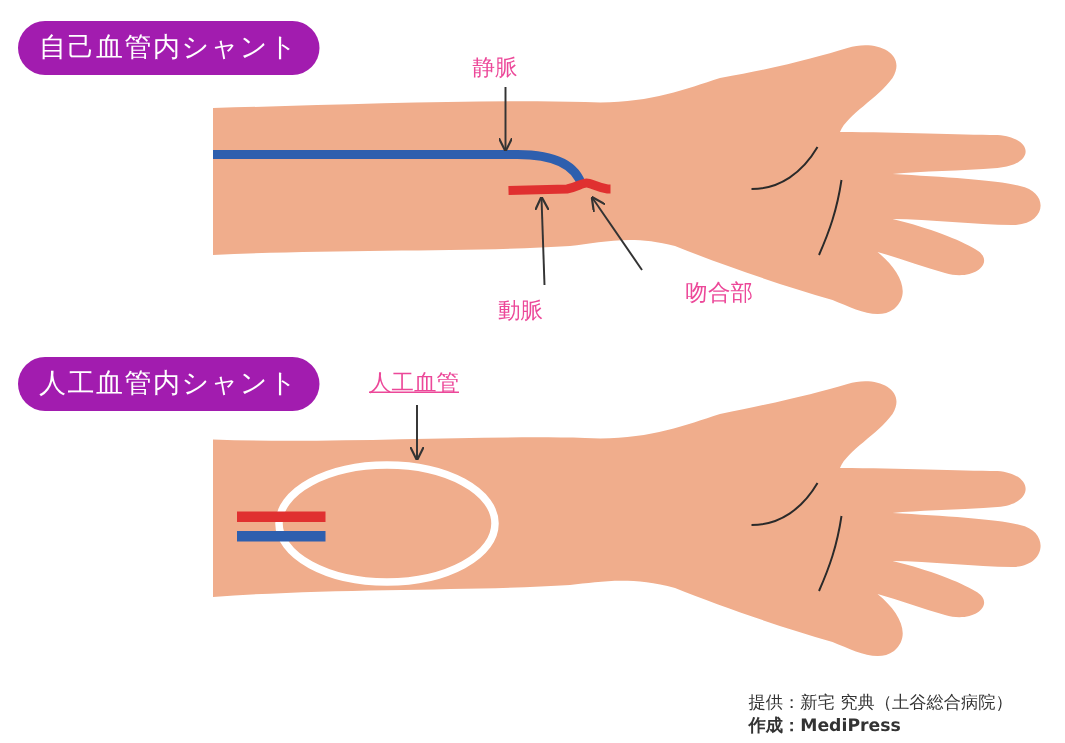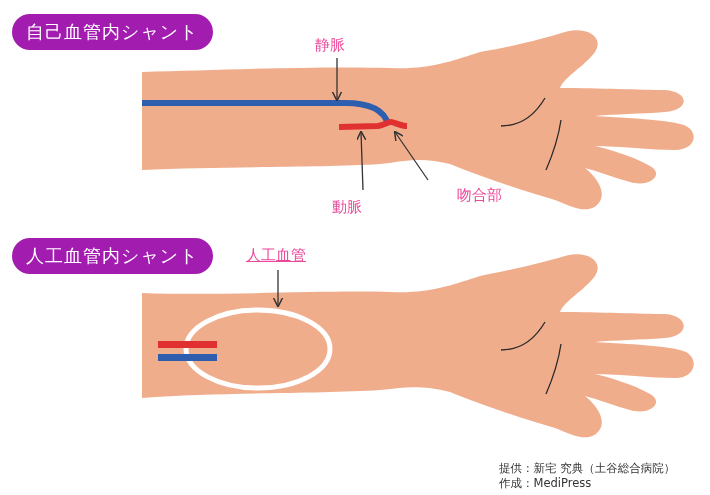--- a/index.html
+++ b/index.html
@@ -68,13 +68,13 @@
 
 <div class="pill" style="left:12px;top:14px;">自己血管内シャント</div>
 <div class="label" style="left:315px;top:36px;">静脈</div>
 <div class="label" style="left:332px;top:198px;">動脈</div>
 <div class="label" style="left:417px;top:186px;margin-left:40px;">吻合部</div>
 
 <div class="pill" style="left:12px;top:238px;">人工血管内シャント</div>
 <div class="label" style="left:246px;top:246px;text-decoration:underline;">人工血管</div>
 
 <div class="credit" style="left:499px;top:461px;">提供：新宅 究典（土谷総合病院）</div>
-<div class="credit" style="left:499px;top:476px;">作成：MediPress</div>
+<div class="credit" style="left:499px;top:476px;font-weight:bold;">作成：MediPress</div>
 
 </body></html>

